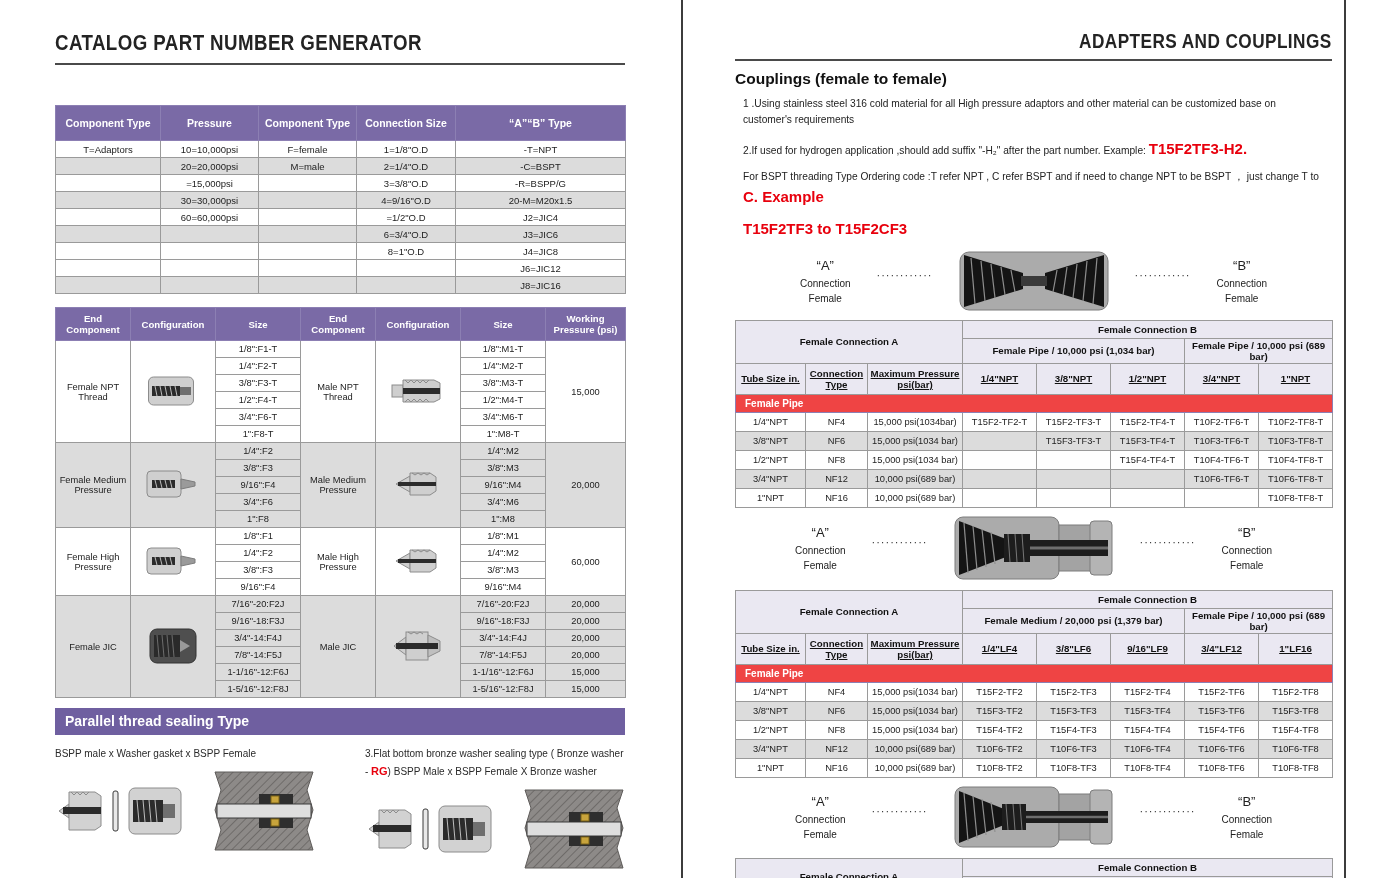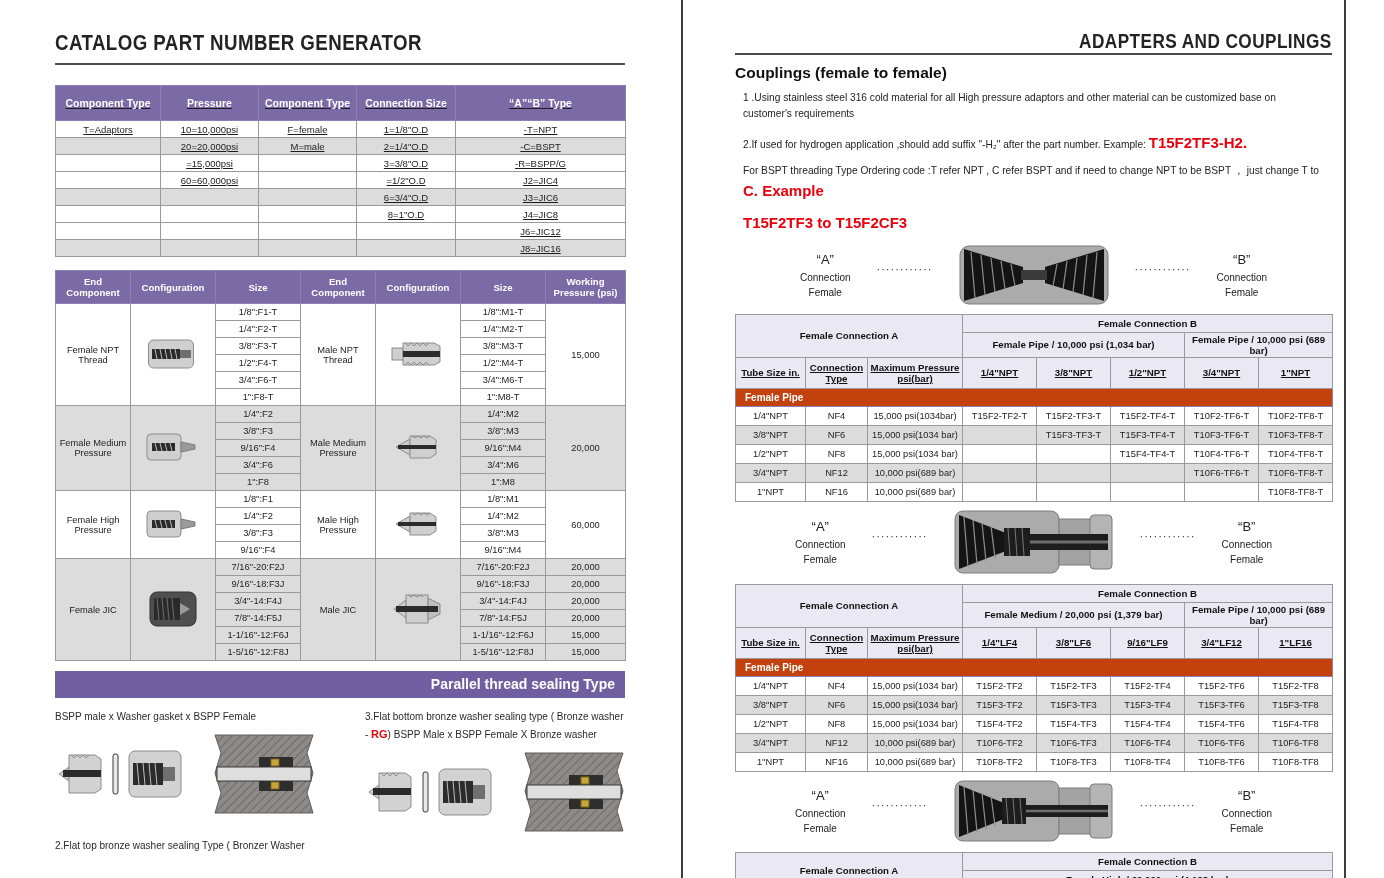--- a/index.html
+++ b/index.html
@@ -8,65 +8,65 @@
   .page-divider{position:absolute;left:681px;top:0;width:2px;height:878px;background:#3c3c3c;}
   .edge-line{position:absolute;left:1344px;top:0;width:2px;height:878px;background:#3c3c3c;}
 
   .page-left{position:absolute;left:55px;top:30px;width:570px;}
   .page-right{position:absolute;left:735px;top:30px;width:597px;}
 
   
   .cat-title{font-size:22px;font-weight:bold;color:#232323;letter-spacing:.5px;
              transform:scaleX(.85);transform-origin:left;white-space:nowrap;}
   .title-rule{height:2px;background:#4a4a4a;margin-top:7px;}
-  .right-title-wrap{text-align:right;border-bottom:2px solid #4a4a4a;padding-bottom:0;}
+  .right-title-wrap{text-align:right;border-bottom:2px solid #4a4a4a;padding-bottom:6px;}
   .right-title{display:inline-block;font-size:20px;font-weight:bold;color:#232323;letter-spacing:.5px;
                transform:scaleX(.86);transform-origin:right;white-space:nowrap;}
 
   
   table{border-collapse:collapse;table-layout:fixed;}
   td,th{border:1px solid #9a9a9a;text-align:center;vertical-align:middle;padding:1px 2px;
         overflow:hidden;}
 
   
-  .gen-table{width:570px;margin-top:20px;font-size:9.5px;text-decoration:underline;}
+  .gen-table{width:570px;margin-top:40px;font-size:9.5px;}
   .gen-table th{background:#7a6aa6;color:#fff;font-size:10.5px;font-weight:bold;height:32px;border-color:#8c7fb3;}
   .gen-table td{height:14px;color:#222;}
   tr.stripe td{background:#dcdcdc;}
 
   
   .ec-table{width:570px;margin-top:13px;font-size:9.3px;padding-left:38px;}
   .ec-table th{background:#7a6aa6;color:#fff;font-size:9.6px;font-weight:bold;height:30px;border-color:#8c7fb3;padding:1px 1px;}
   .ec-table td{height:14px;color:#222;}
   .ec-table td.g-gray{background:#dcdcdc;}
   .ec-table td.name-cell{font-size:9.3px;}
 
   
   .seal-band{margin-top:10px;background:#6f5fa0;color:#fff;font-size:14px;font-weight:bold;
-             padding:5px 10px 6px 10px;text-align:right;}
+             padding:5px 10px 6px 10px;}
   .seal-grid{display:grid;grid-template-columns:300px 260px;column-gap:10px;margin-top:10px;}
   .seal-text{margin:1px 0;font-size:10px;line-height:1.55;color:#2a2a2a;}
   .red{color:#e8000d;font-weight:bold;font-size:11px;}
   .seal-figs{display:flex;align-items:center;gap:14px;margin-top:8px;}
 
   
   .couplings-heading{font-size:15.5px;font-weight:bold;margin:9px 0 5px 0;color:#111;}
   .note{font-size:10.2px;line-height:1.6;margin:8px;color:#222;}
   .note .red{font-size:15px;}
 
   .coupling-row{display:flex;align-items:center;justify-content:center;gap:26px;margin:9px 0 8px 0;}
   .conn-label{text-align:center;font-size:10px;color:#222;line-height:1.5;}
   .conn-label .big{font-size:13px;}
   .dots{font-size:11px;letter-spacing:1px;color:#333;margin-top:-12px;}
 
   .cp-table{width:597px;font-size:9.3px;}
   .cp-table th{background:#eae8f2;color:#111;font-weight:bold;font-size:9.7px;height:15px;border-color:#9a9a9a;}
   .cp-table th.tg-col{height:28px;text-decoration:underline;}
   .cp-table td{height:16px;color:#222;}
-  .cp-table td.band{background:#c2410c;color:#fff;font-weight:bold;text-align:left;
+  .cp-table td.band{background:#ef4444;color:#fff;font-weight:bold;text-align:left;
                     padding-left:9px;font-size:10px;height:15px;border-color:#8c7fb3;}
   .sec-gap{margin-top:6px;}
 </style>
 </head>
 <body>
 
 <svg width="0" height="0" style="position:absolute">
   <defs>
     <pattern id="hatch" width="6" height="6" patternTransform="rotate(45)" patternUnits="userSpaceOnUse">
       <rect width="6" height="6" fill="#8d8a88"></rect>
@@ -114,20 +114,27 @@
             <td>M=male</td>
             <td>2=1/4"O.D</td>
             <td>-C=BSPT</td>
           </tr>
           <tr>
             <td></td>
             <td>=15,000psi</td>
             <td></td>
             <td>3=3/8"O.D</td>
             <td>-R=BSPP/G</td>
+          </tr>
+          <tr class="stripe">
+            <td></td>
+            <td>30=30,000psi</td>
+            <td></td>
+            <td>4=9/16"O.D</td>
+            <td>20-M=M20x1.5</td>
           </tr>
           <tr>
             <td></td>
             <td>60=60,000psi</td>
             <td></td>
             <td>=1/2"O.D</td>
             <td>J2=JIC4</td>
           </tr>
           <tr class="stripe">
             <td></td>

